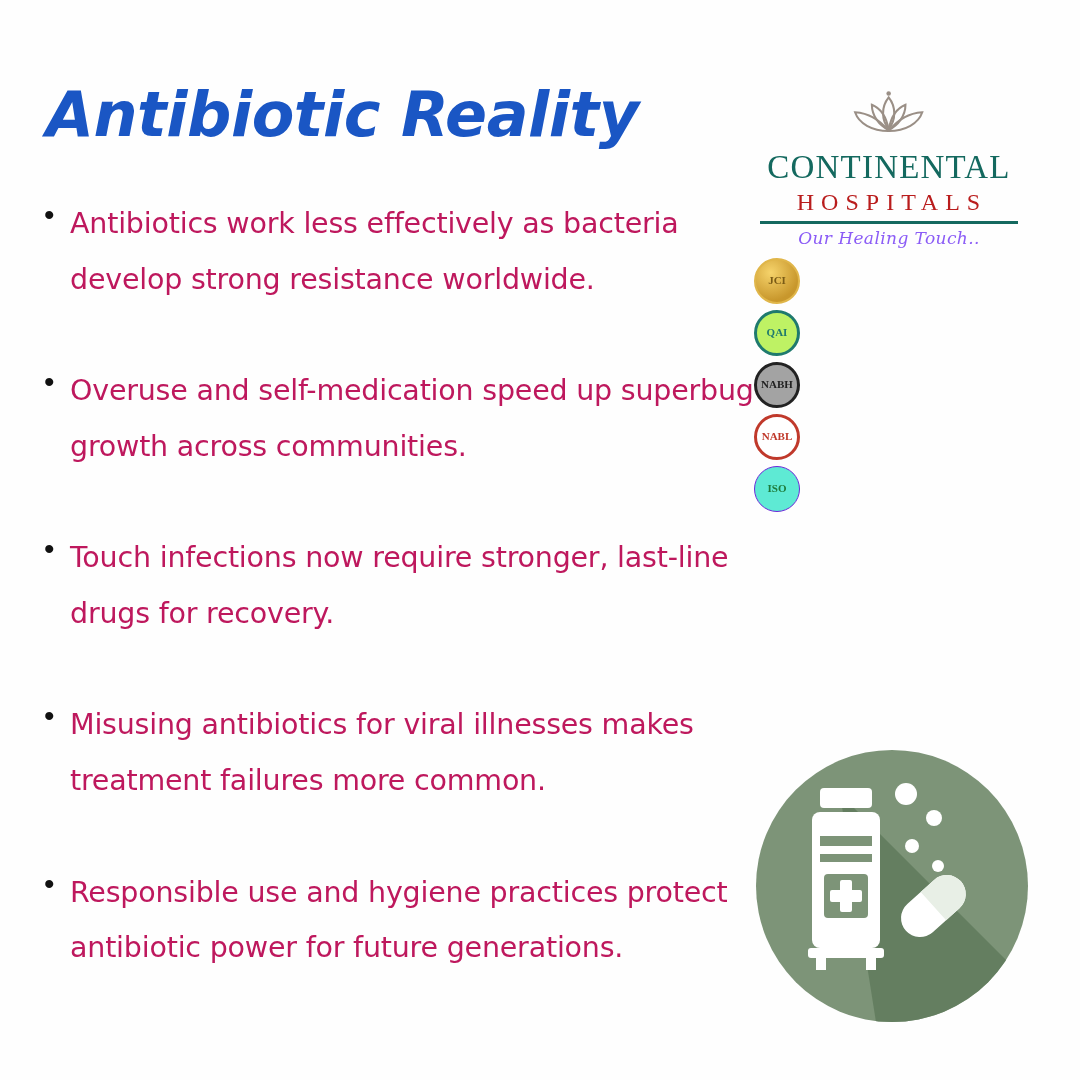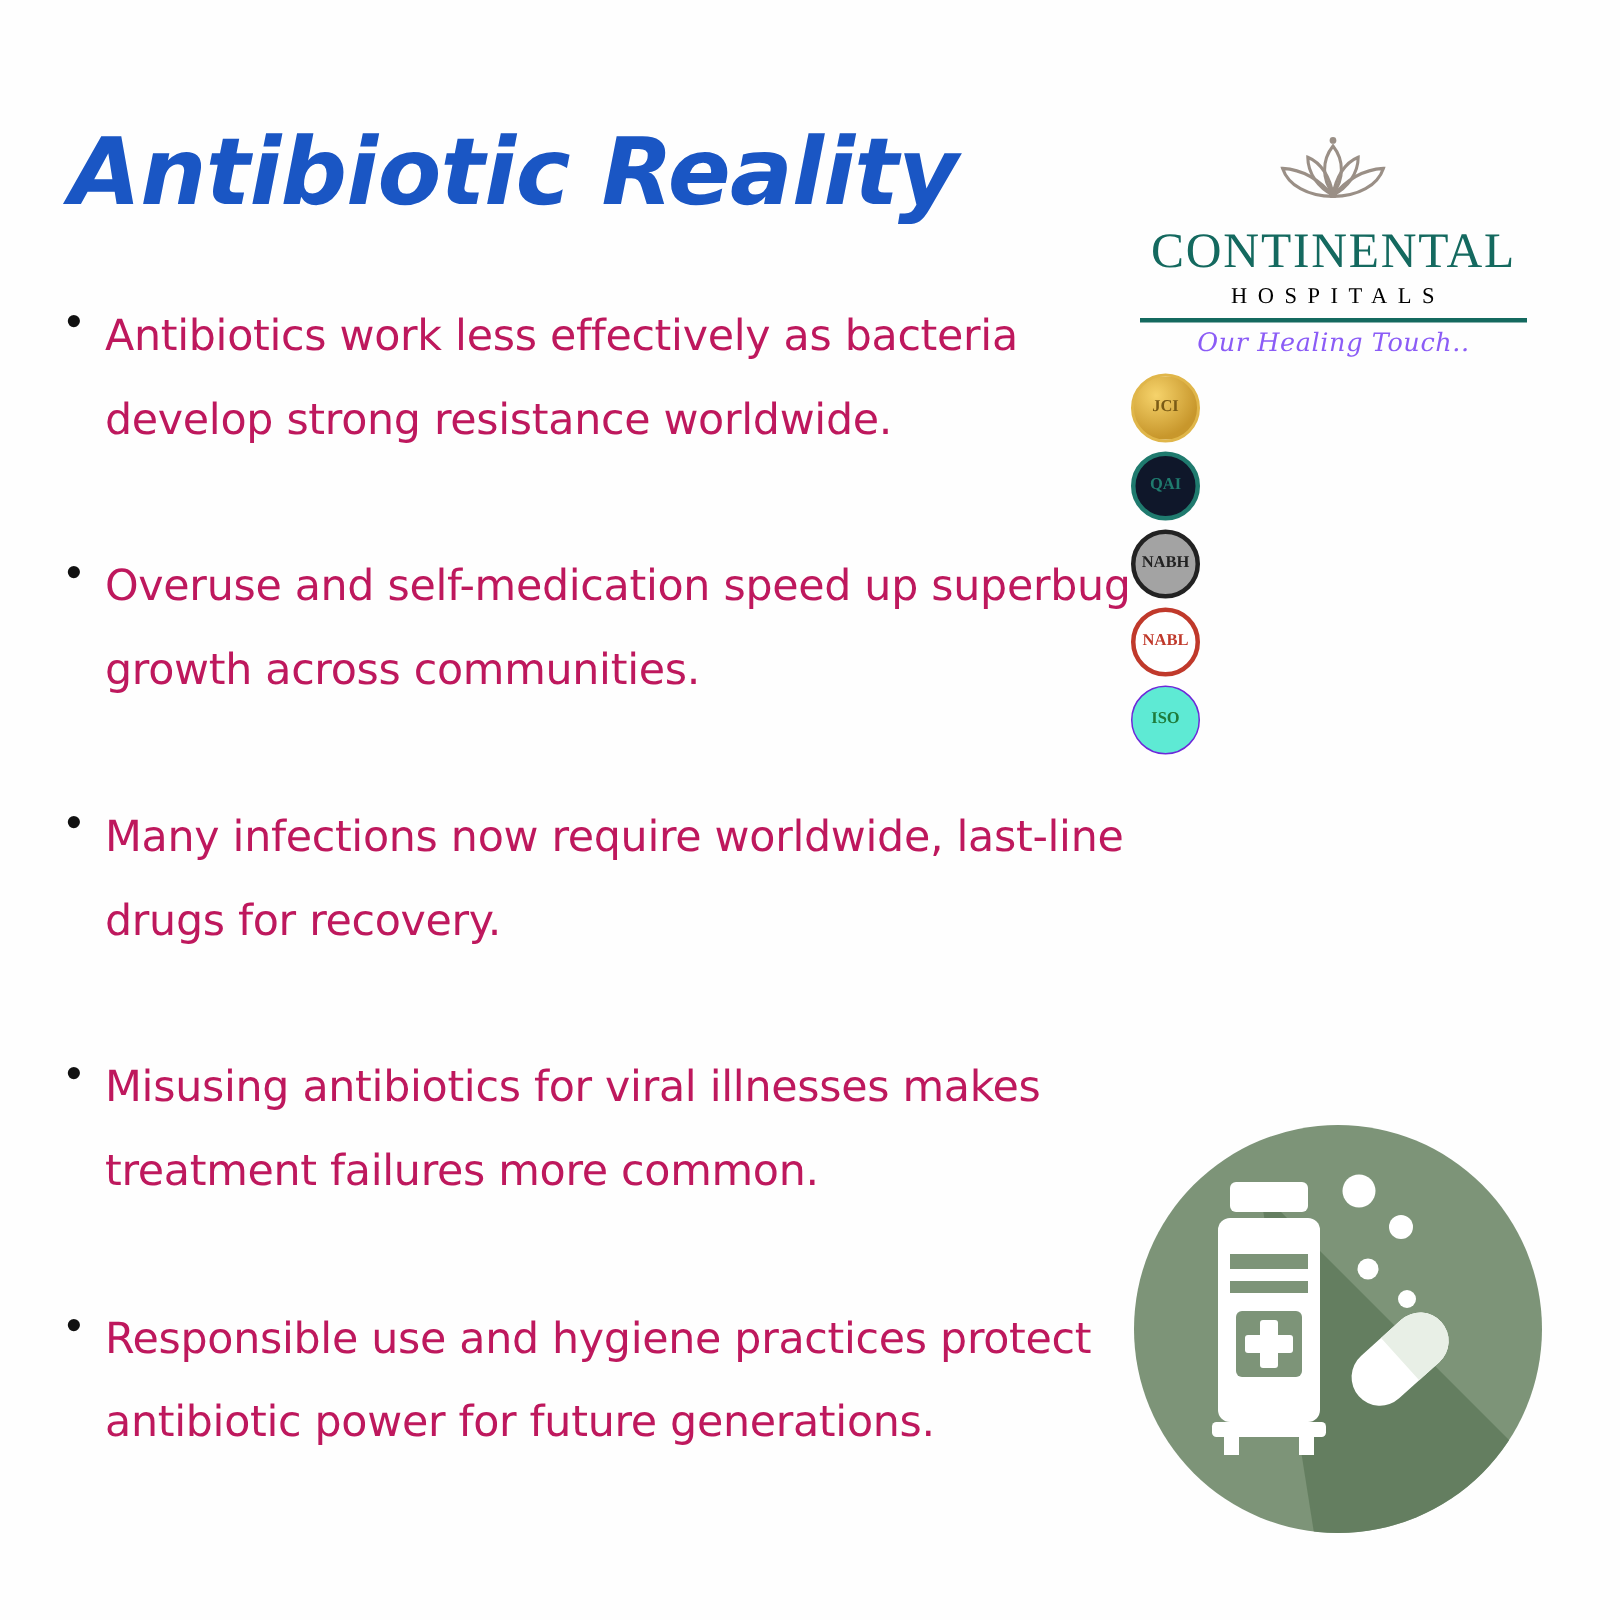--- a/index.html
+++ b/index.html
@@ -80,23 +80,23 @@
   .logo-name {
     font-family: "Liberation Serif", serif;
     font-size: 33px;
     letter-spacing: 1.2px;
     color: #14695f;
     font-weight: 400;
     line-height: 1.05;
   }
   .logo-sub {
     font-family: "Liberation Serif", serif;
-    font-size: 15px;
+    font-size: 24px;
     letter-spacing: 7px;
-    color: #000000;
+    color: #b91c1c;
     margin-top: 4px;
     padding-left: 6px;
   }
   .logo-rule {
     width: 258px;
     height: 3px;
     background: #14695f;
     margin: 5px auto 0 auto;
   }
   .logo-tag {
@@ -124,21 +124,21 @@
     justify-content: center;
     font-size: 11px;
     font-family: "Liberation Serif", serif;
     font-weight: bold;
     color: #ffffff;
     box-sizing: border-box;
     overflow: hidden;
     line-height: 1;
   }
   .badge-1 { background: radial-gradient(circle at 35% 30%, #f6d36b, #c8972c 70%); border: 2px solid #e0b64a; color:#7a5b16; }
-  .badge-2 { background: #0f172a; border: 3px solid #1f7a6e; color: #1f7a6e; }
+  .badge-2 { background: #bef264; border: 3px solid #1f7a6e; color: #1f7a6e; }
   .badge-3 { background: #a3a3a3; border: 3px solid #222222; color: #222222; }
   .badge-4 { background: #ffffff; border: 3px solid #c0392b; color: #c0392b; }
   .badge-5 { background: #5eead4; border: 1px solid #6d28d9; color: #1e7b3a; }
 
   
   .illustration {
     position: absolute;
     right: 52px;
     bottom: 58px;
     width: 272px;
@@ -159,21 +159,21 @@
       <div class="bullet-text">Antibiotics work less effectively as bacteria develop strong resistance worldwide.</div>
     </div>
 
     <div class="bullet-item">
       <div class="bullet-dot">•</div>
       <div class="bullet-text">Overuse and self-medication speed up superbug growth across communities.</div>
     </div>
 
     <div class="bullet-item">
       <div class="bullet-dot">•</div>
-      <div class="bullet-text">Many infections now require worldwide, last-line drugs for recovery.</div>
+      <div class="bullet-text">Touch infections now require stronger, last-line drugs for recovery.</div>
     </div>
 
     <div class="bullet-item">
       <div class="bullet-dot">•</div>
       <div class="bullet-text">Misusing antibiotics for viral illnesses makes treatment failures more common.</div>
     </div>
 
     <div class="bullet-item">
       <div class="bullet-dot">•</div>
       <div class="bullet-text">Responsible use and hygiene practices protect antibiotic power for future generations.</div>

